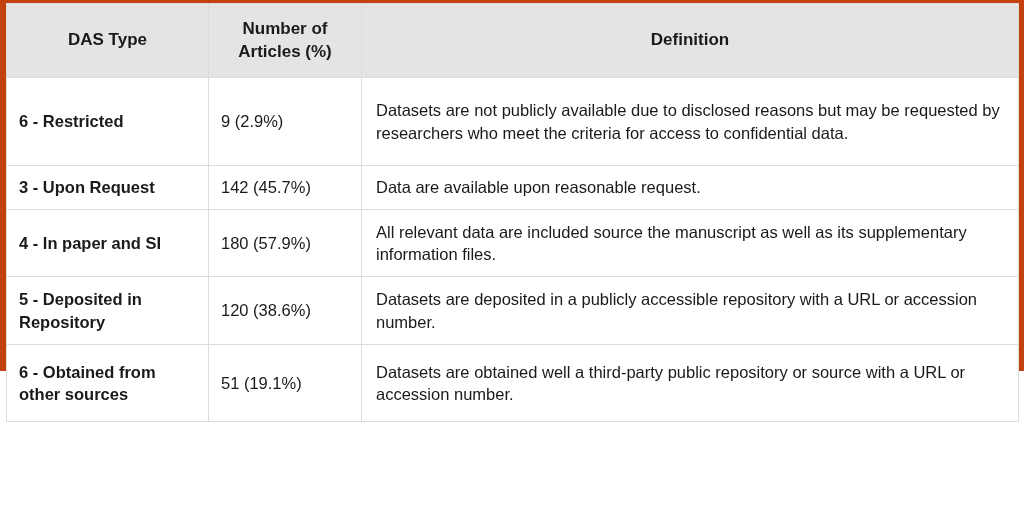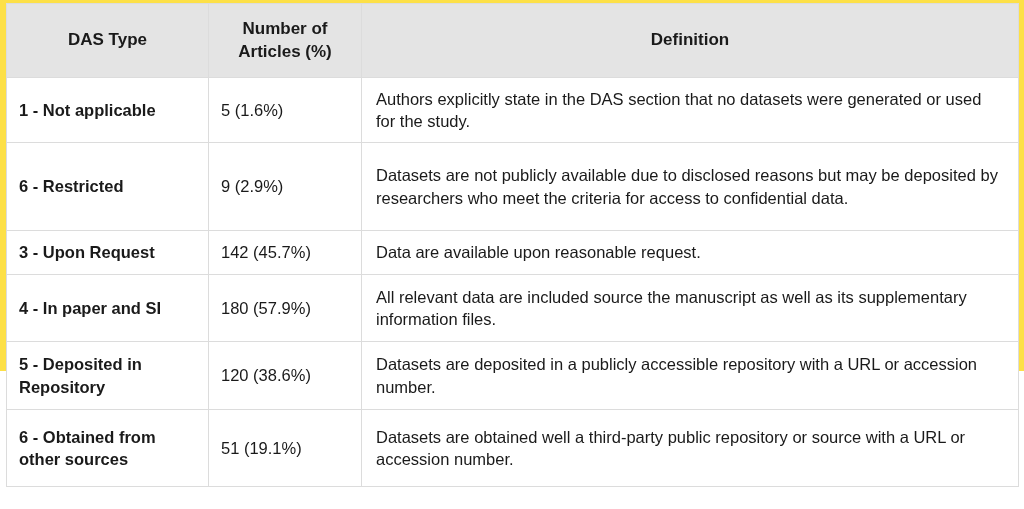--- a/index.html
+++ b/index.html
@@ -11,21 +11,21 @@
     width: 1024px;
     height: 509px;
     font-family: "Liberation Sans", sans-serif;
     -webkit-font-smoothing: antialiased;
   }
   #das-table-wrap {
     width: 1024px;
     height: 371px;
     box-sizing: border-box;
     padding: 3px 0 6px 0;
-    background: #fde047;
+    background: #c2410c;
   }
   table.das-table {
     width: 1012px;
     margin: 0 6px;
     border-collapse: collapse;
     table-layout: fixed;
     background: #ffffff;
   }
   table.das-table col.c-type      { width: 202px; }
   table.das-table col.c-count     { width: 153px; }
@@ -93,29 +93,24 @@
       <col class="c-def">
     </colgroup>
     <thead>
       <tr>
         <th class="th-type">DAS Type</th>
         <th class="th-count"><span>Number of</span><br><span>Articles (%)</span></th>
         <th class="th-def">Definition</th>
       </tr>
     </thead>
     <tbody>
-      <tr data-row="0">
-        <td class="cell-type">1 - Not applicable</td>
-        <td class="cell-count">5 (1.6%)</td>
-        <td class="cell-def">Authors explicitly state in the DAS section that no datasets were generated or used for the study.</td>
-      </tr>
       <tr data-row="1">
         <td class="cell-type">6 - Restricted</td>
         <td class="cell-count">9 (2.9%)</td>
-        <td class="cell-def">Datasets are not publicly available due to disclosed reasons but may be deposited by researchers who meet the criteria for access to confidential data.</td>
+        <td class="cell-def">Datasets are not publicly available due to disclosed reasons but may be requested by researchers who meet the criteria for access to confidential data.</td>
       </tr>
       <tr data-row="2">
         <td class="cell-type">3 - Upon Request</td>
         <td class="cell-count">142 (45.7%)</td>
         <td class="cell-def">Data are available upon reasonable request.</td>
       </tr>
       <tr data-row="3">
         <td class="cell-type">4 - In paper and SI</td>
         <td class="cell-count">180 (57.9%)</td>
         <td class="cell-def">All relevant data are included source the manuscript as well as its supplementary information files.</td>

